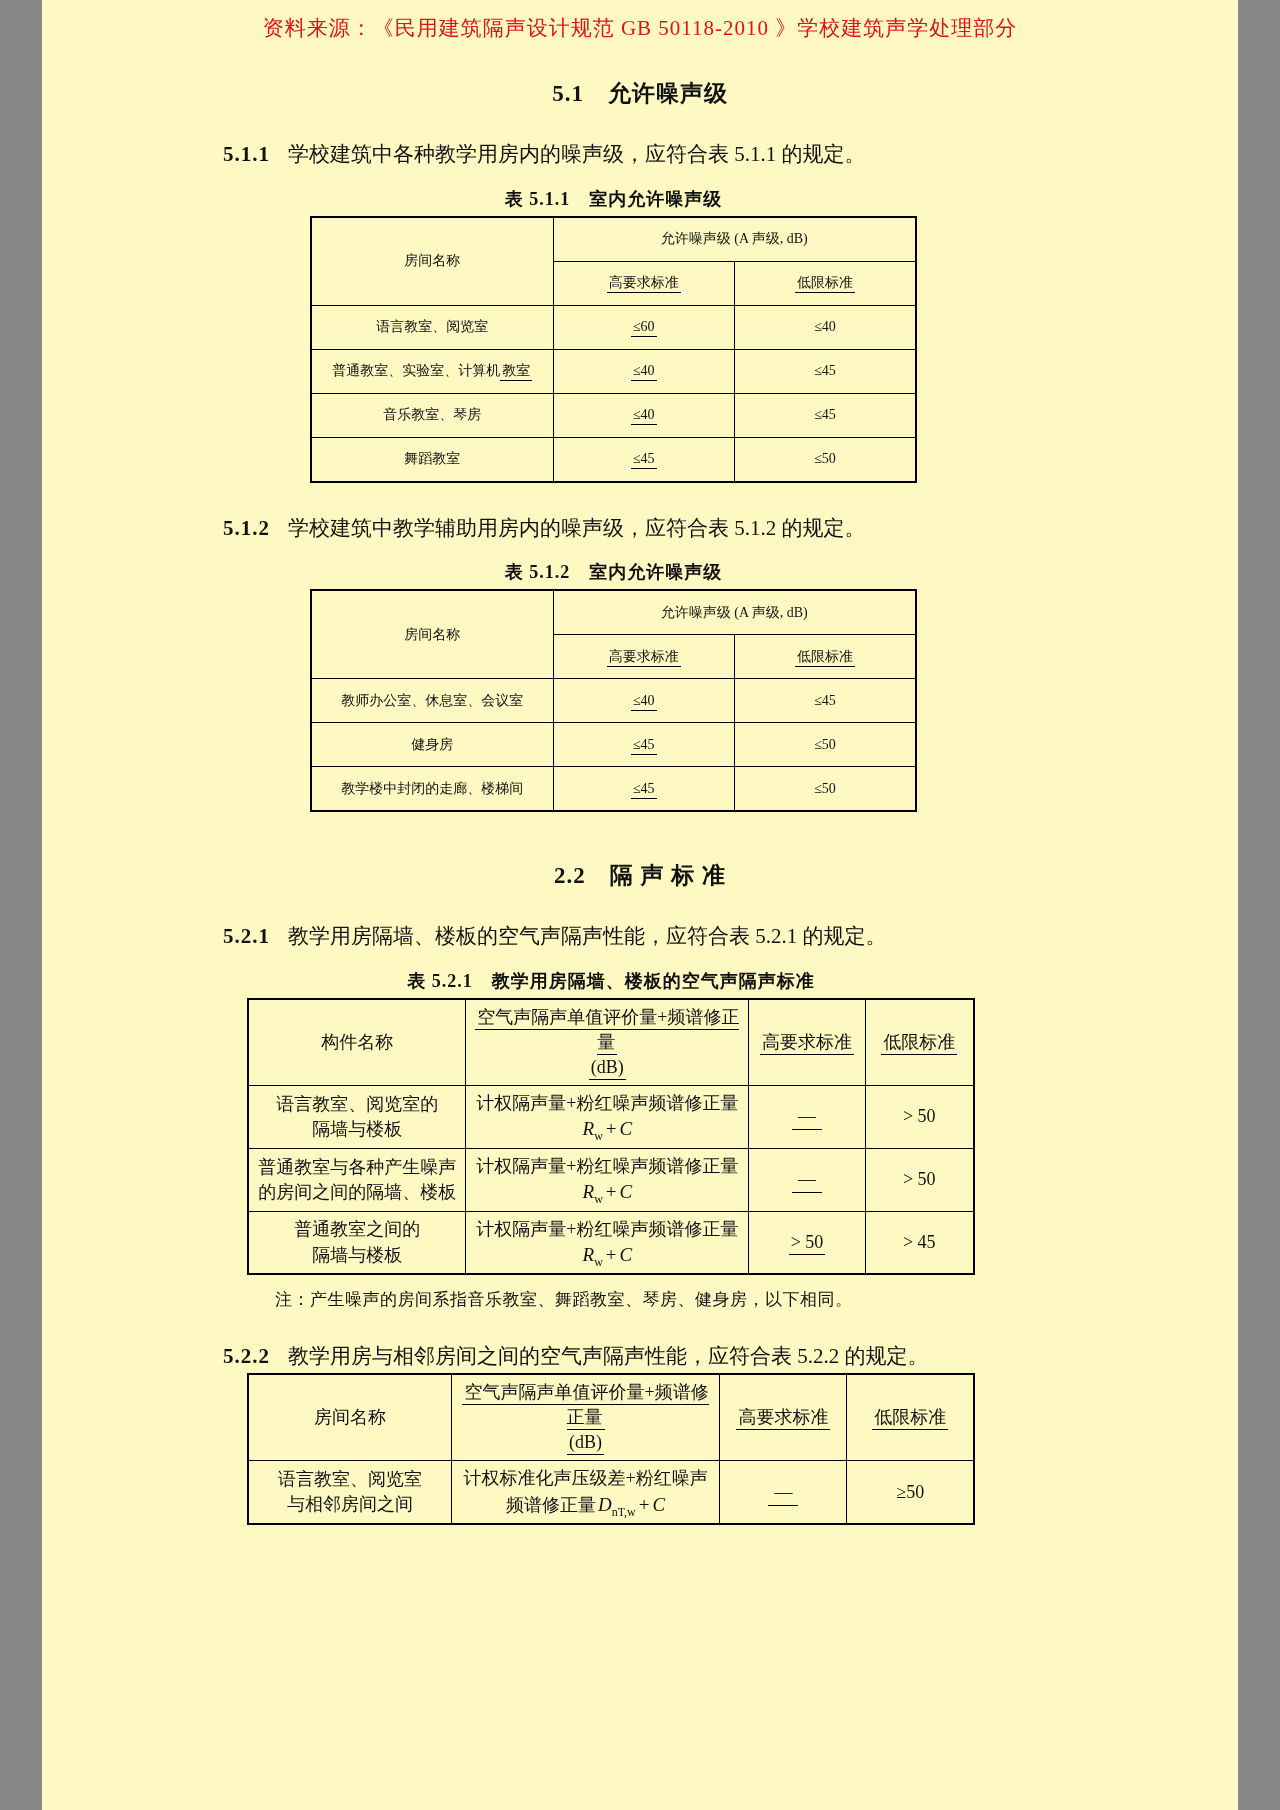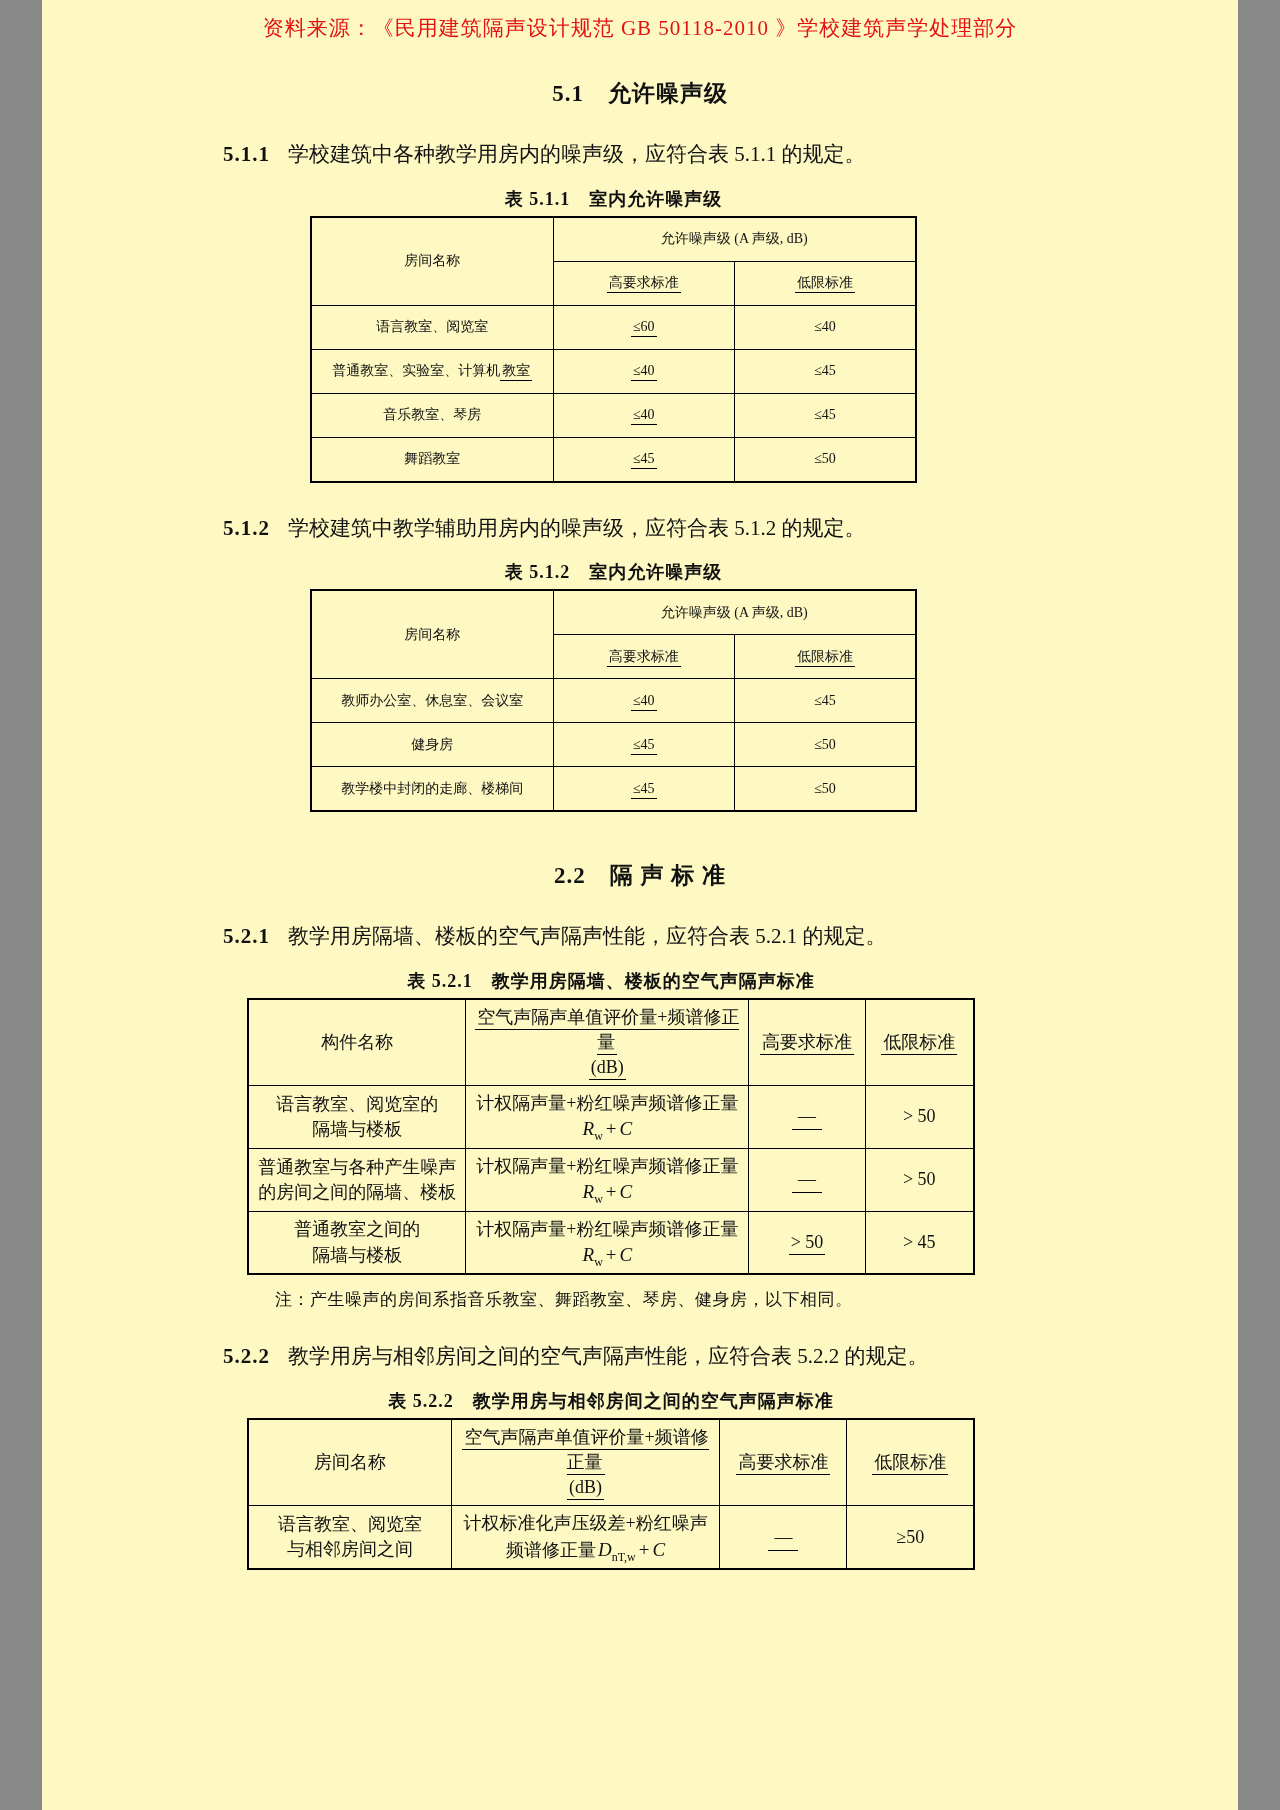--- a/index.html
+++ b/index.html
@@ -212,21 +212,20 @@
       </table>
     </div>
 
     <div class="note">注：产生噪声的房间系指音乐教室、舞蹈教室、琴房、健身房，以下相同。</div>
 
     <p class="clause">
       <span class="cnum">5.2.2</span><span>教学用房与相邻房间之间的空气声隔声性能，应符合表 5.2.2 的规定。</span>
     </p>
 
     <div class="twrap-l">
-      <div class="cap">表 5.2.2　教学用房与相邻房间之间的空气声隔声标准</div>
       <table class="tbl tbl-l">
         <colgroup>
             <col style="width:28%">
             <col style="width:37%">
             <col style="width:17.5%">
             <col style="width:17.5%">
           </colgroup>
         <tbody>
           <tr>
             <td>房间名称</td>

